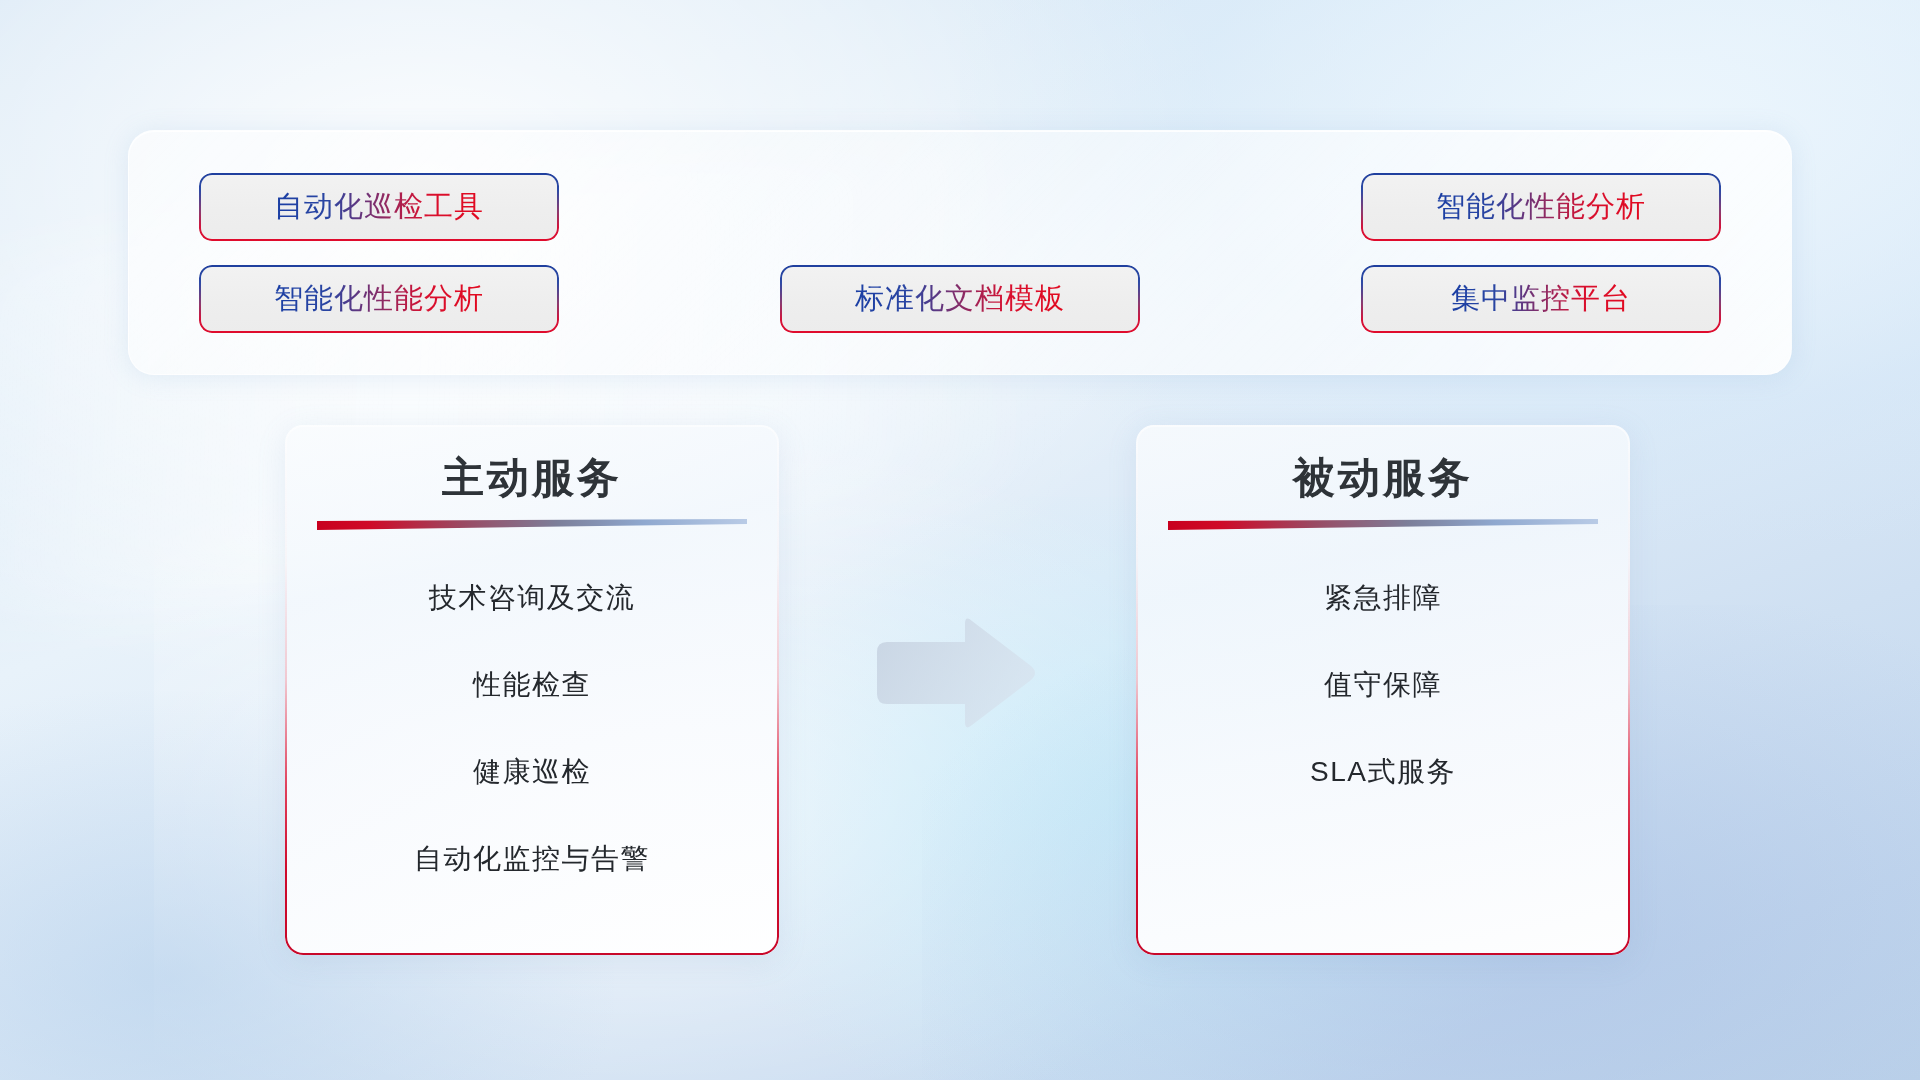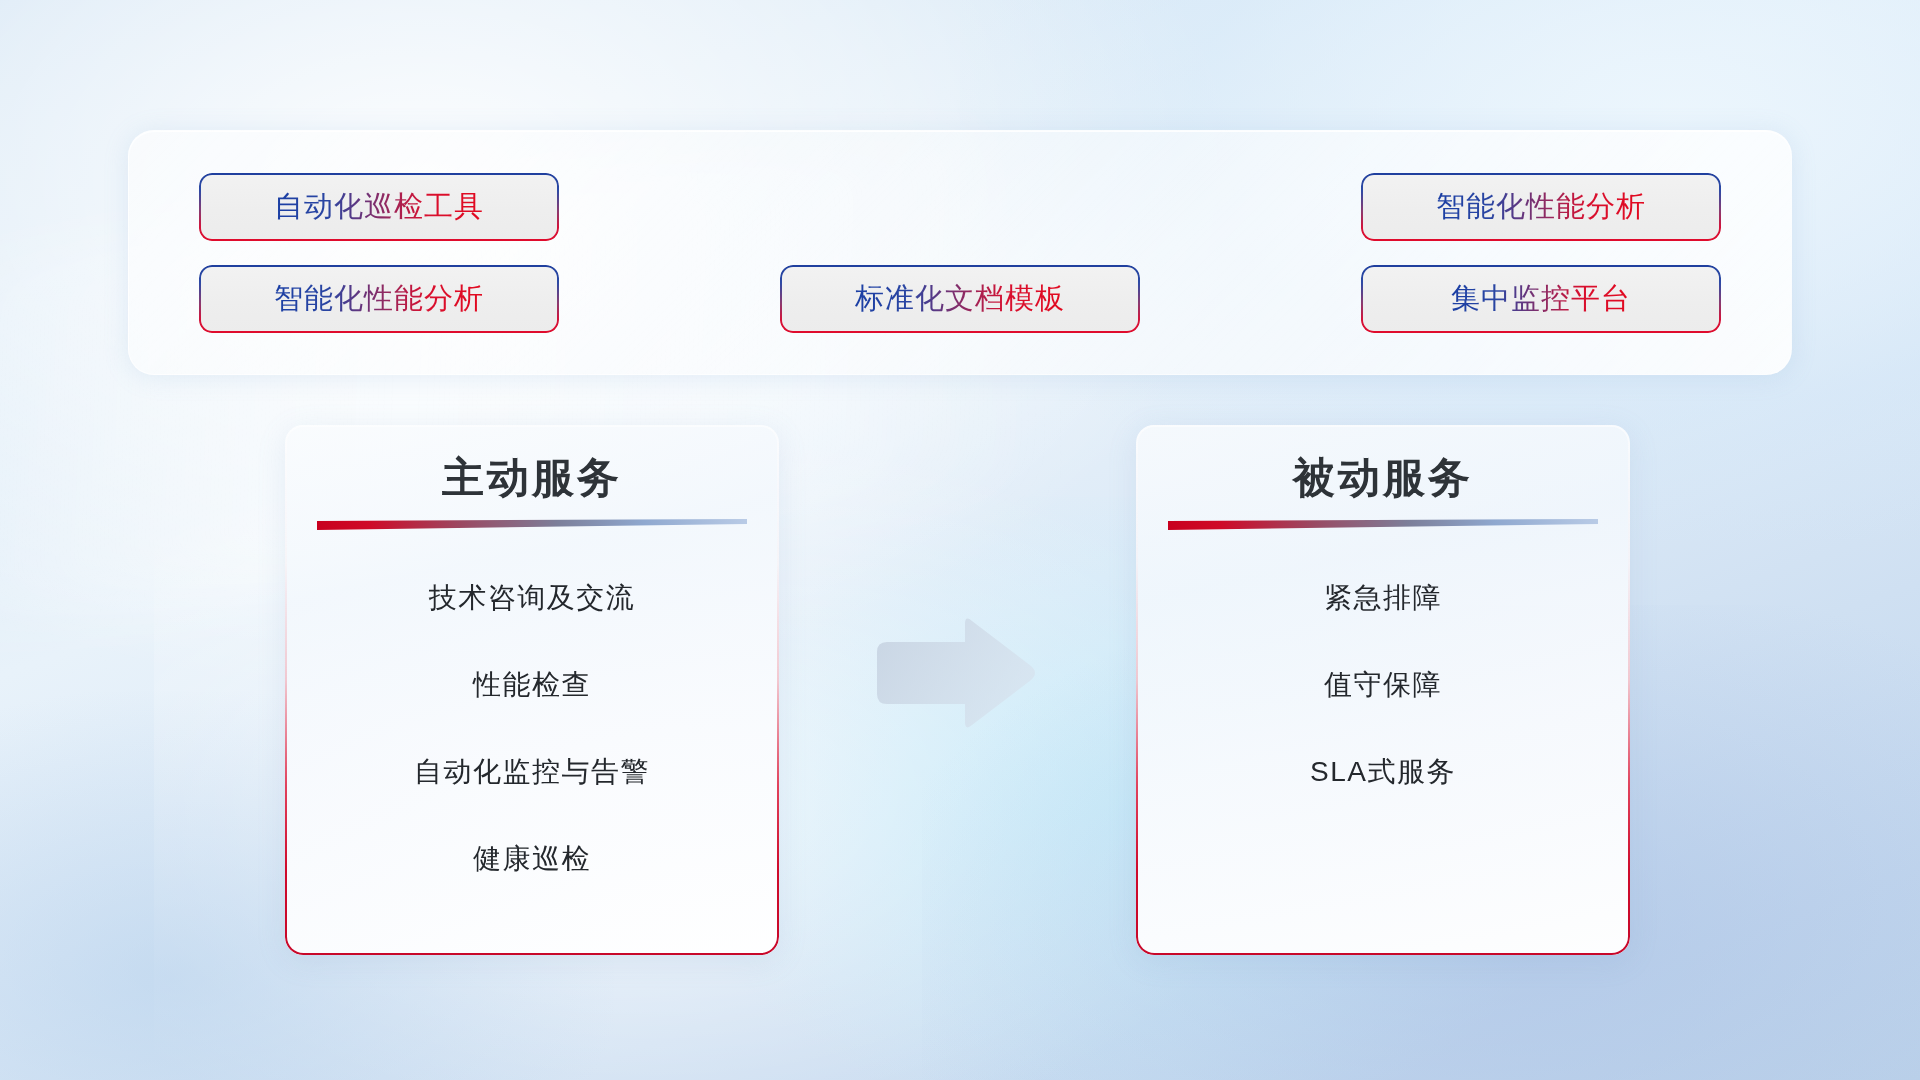--- a/index.html
+++ b/index.html
@@ -192,22 +192,22 @@
               <stop offset="100%" stop-color="#b9cbe6"></stop>
             </linearGradient>
           </defs>
           <path d="M0 4 L430 2 L430 7 L0 13 Z" fill="url(#divGradA)"></path>
         </svg>
       </div>
 
       <div class="card-items">
         <div class="card-item">技术咨询及交流</div>
         <div class="card-item">性能检查</div>
+        <div class="card-item">健康巡检</div>
         <div class="card-item">自动化监控与告警</div>
-        <div class="card-item">健康巡检</div>
       </div>
     </div>
   </div>
 
   <div id="flow-arrow">
     <svg viewBox="0 0 170 118">
       <defs>
         <linearGradient id="arrGrad" x1="0" y1="0" x2="1" y2="0.4">
           <stop offset="0%" stop-color="#c2cede" stop-opacity="0.80"></stop>
           <stop offset="45%" stop-color="#cbd6e4" stop-opacity="0.74"></stop>

